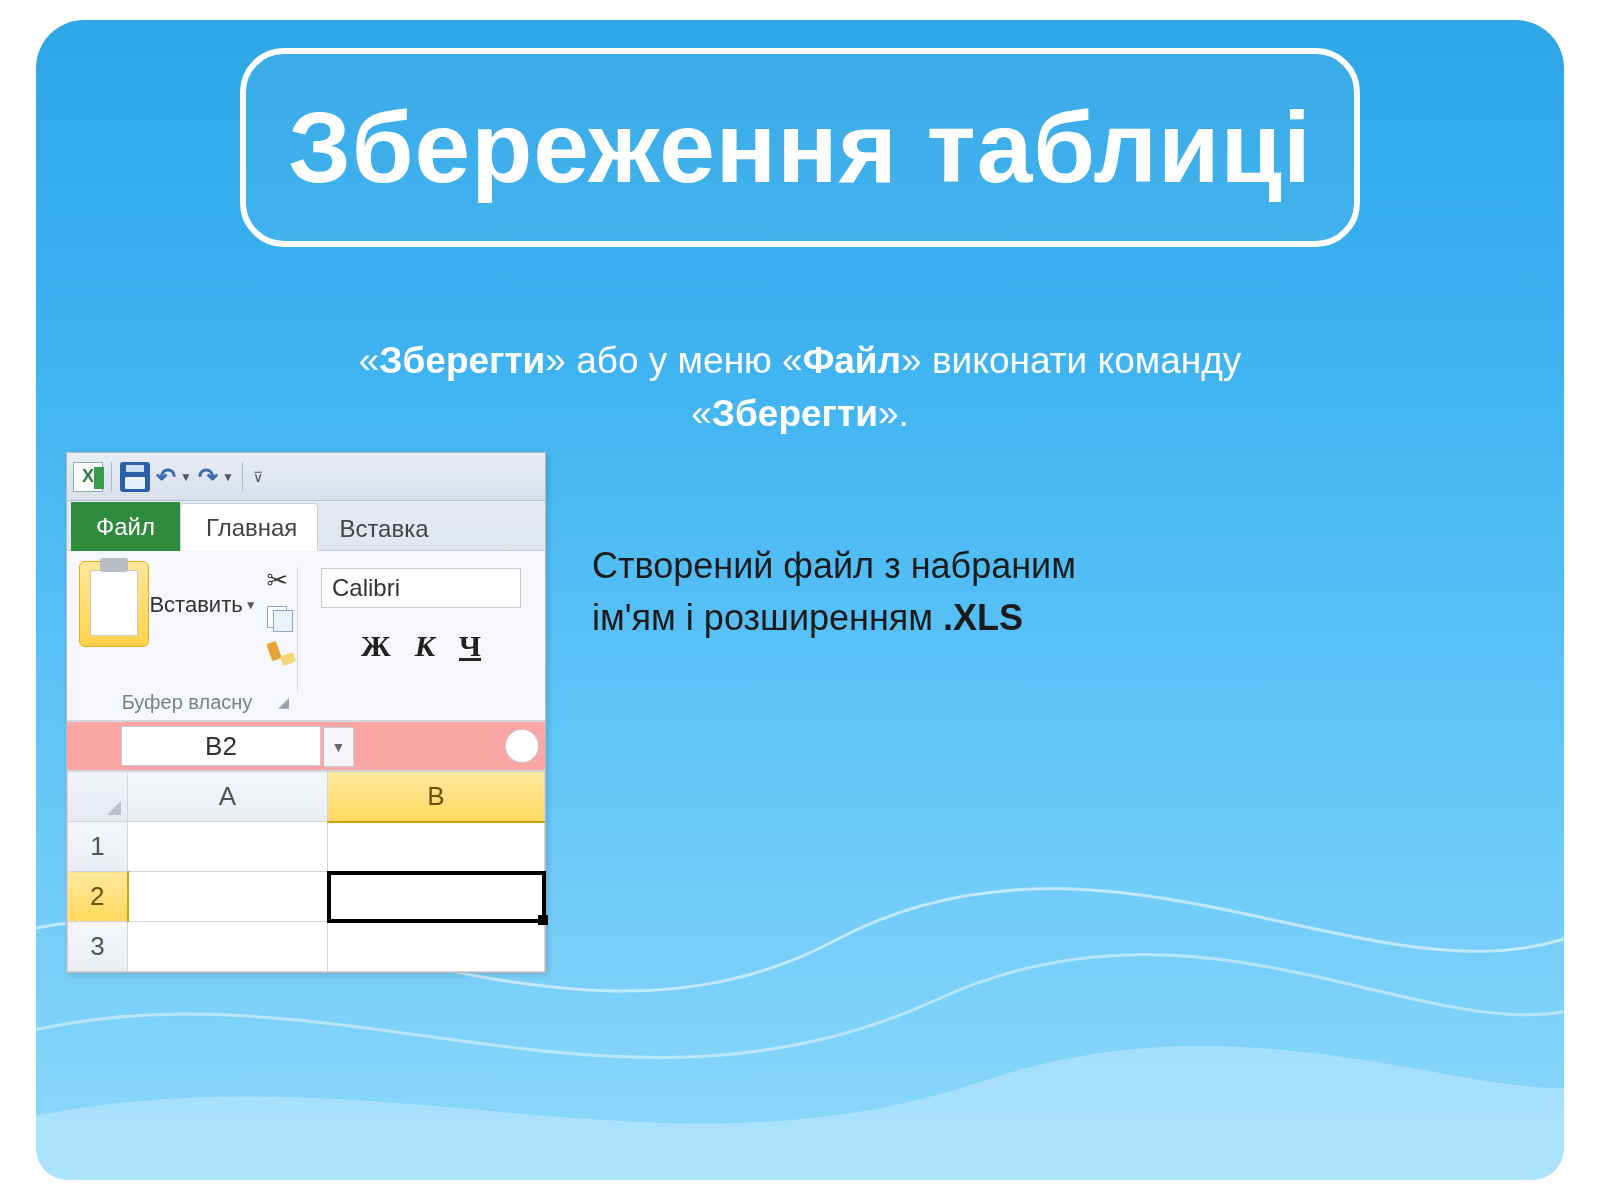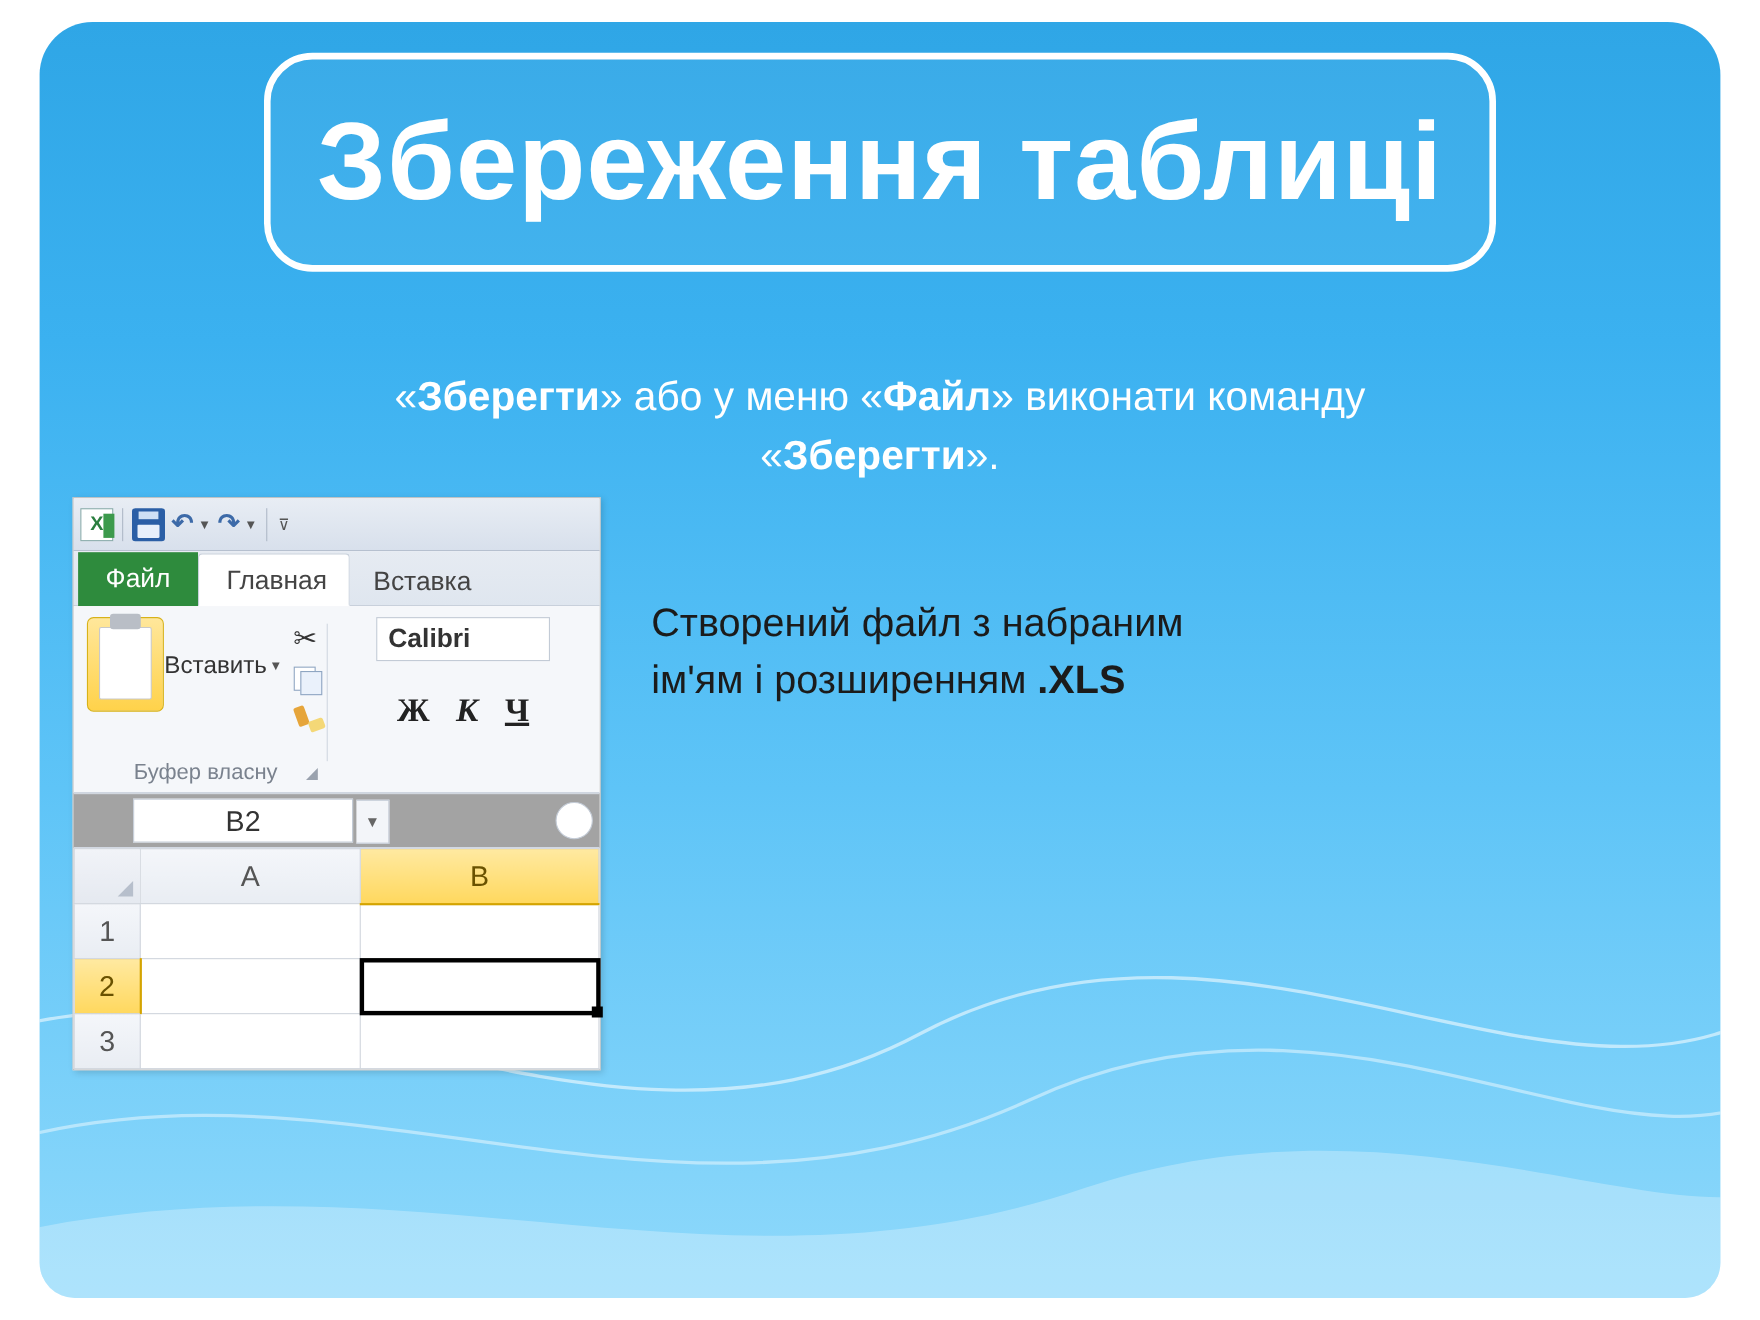--- a/index.html
+++ b/index.html
@@ -191,35 +191,35 @@
   }
   .brush-ico::before{content:"";position:absolute;left:2px;top:2px;width:10px;height:18px;background:#e6a53a;border-radius:2px;transform:rotate(-20deg);}
   .brush-ico::after{content:"";position:absolute;left:14px;top:14px;width:14px;height:10px;background:#f4d877;border-radius:2px;transform:rotate(-20deg);}
   .group-caption{
     position:absolute; bottom:2px; left:0; right:0;
     text-align:center; font-size:20px; color:#7a828e;
   }
   .group-dlg{ position:absolute; bottom:6px; right:8px; font-size:14px; color:#9aa2ae;}
   .font-row1{
     height: 54px;
-    display:flex; align-items:flex-start; gap:8px; width: 158px; font-weight: bold;
+    display:flex; align-items:center; gap:8px; width: 200px;
   }
   .font-name{
     flex:1; height:40px; border:1px solid #c3cbd6; background:#fff;
     display:flex; align-items:center; padding:0 10px; font-size:24px; color:#333;
   }
   .font-row2{
     display:flex; gap:24px; padding-top:14px; font-size:30px;
     font-family: "Times New Roman", serif; color:#222;
   }
   .font-row2 .b{ font-weight:bold;}
   .font-row2 .i{ font-style:italic; font-weight:bold;}
   .font-row2 .u{ text-decoration: underline; font-weight:bold;}
   .namebox-row{
-    height:50px; display:flex; align-items:center; background:#a3a3a3;
+    height:50px; display:flex; align-items:center; background:#fca5a5;
     border-top:1px solid #d2d8e2; border-bottom:1px solid #d2d8e2;
   }
   .namebox{
     width:200px; height:40px; margin:0 auto 0 54px;
     border:1px solid #c3cbd6; background:#fff; display:flex;
     align-items:center; justify-content:center; font-size:26px; color:#333;
     position:relative;
   }
   .namebox-dd{
     position:absolute; right:-34px; top:0; width:30px; height:40px;

